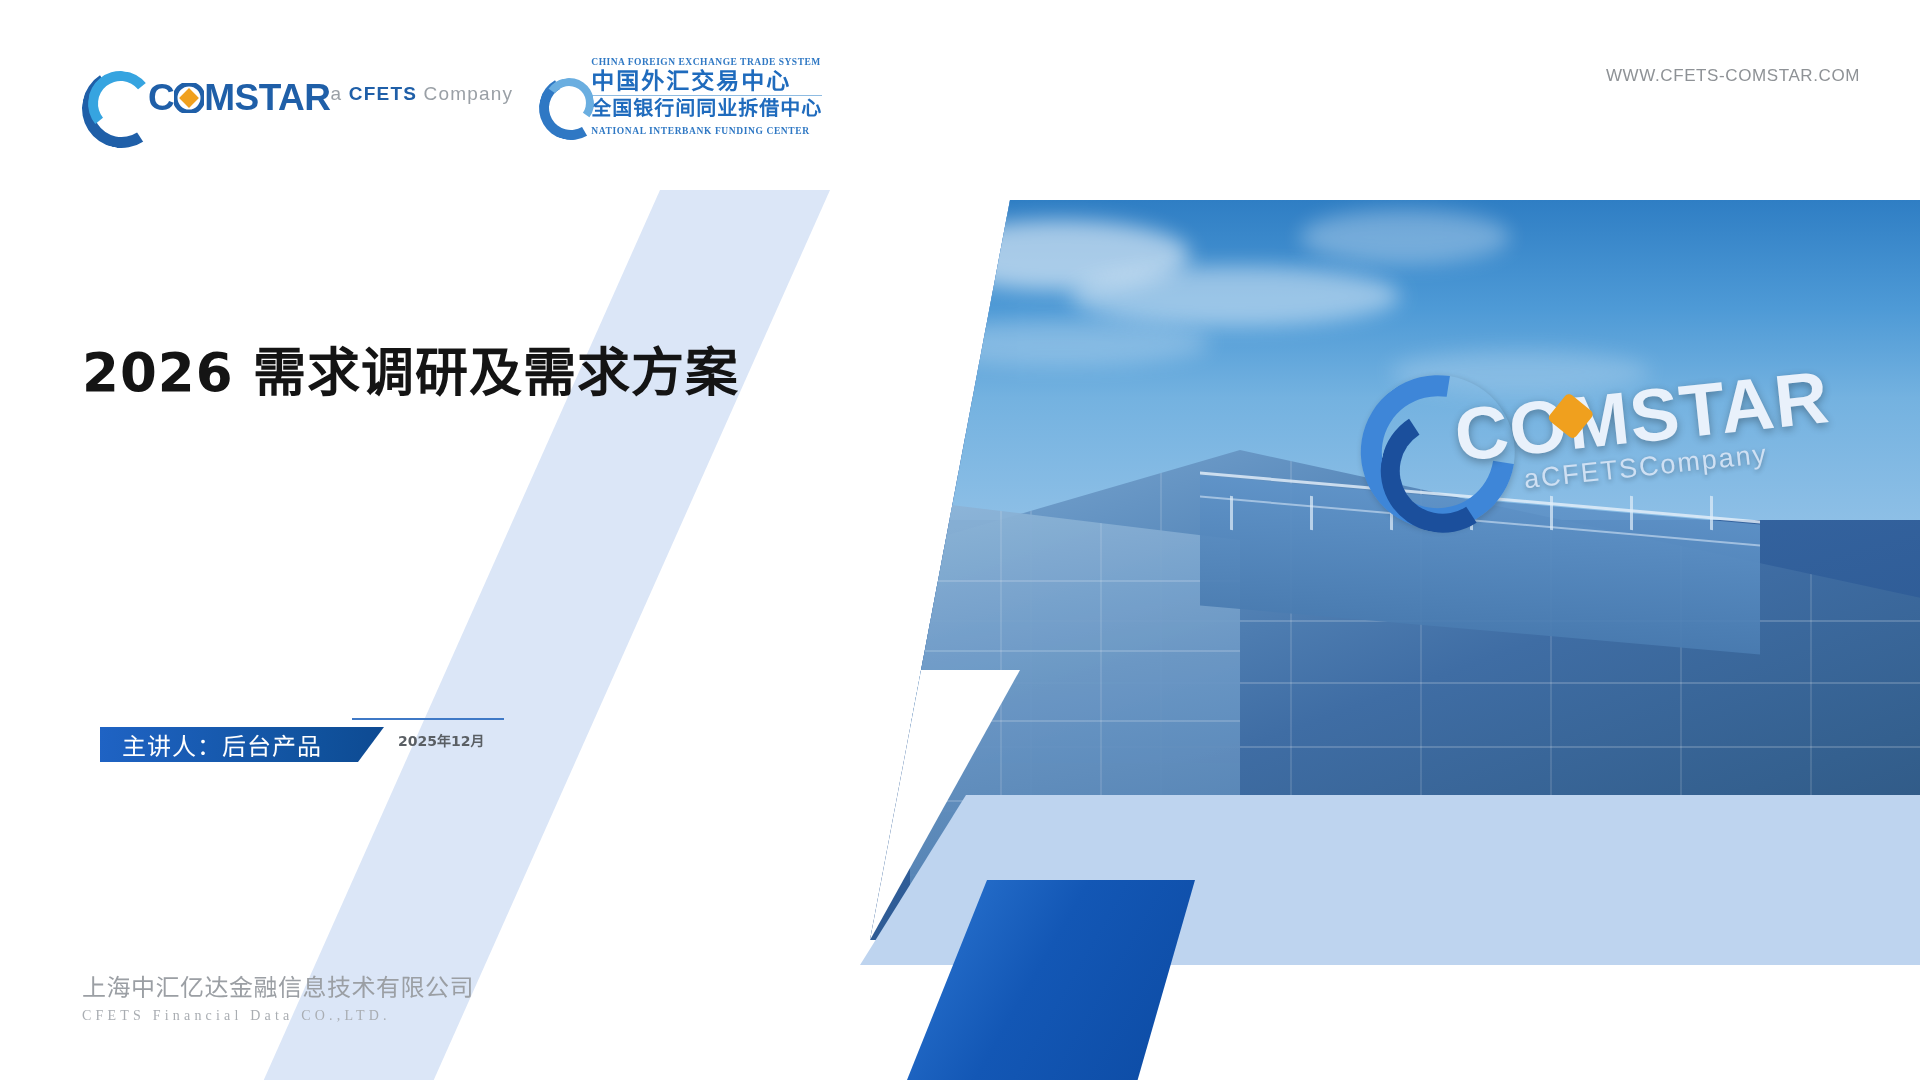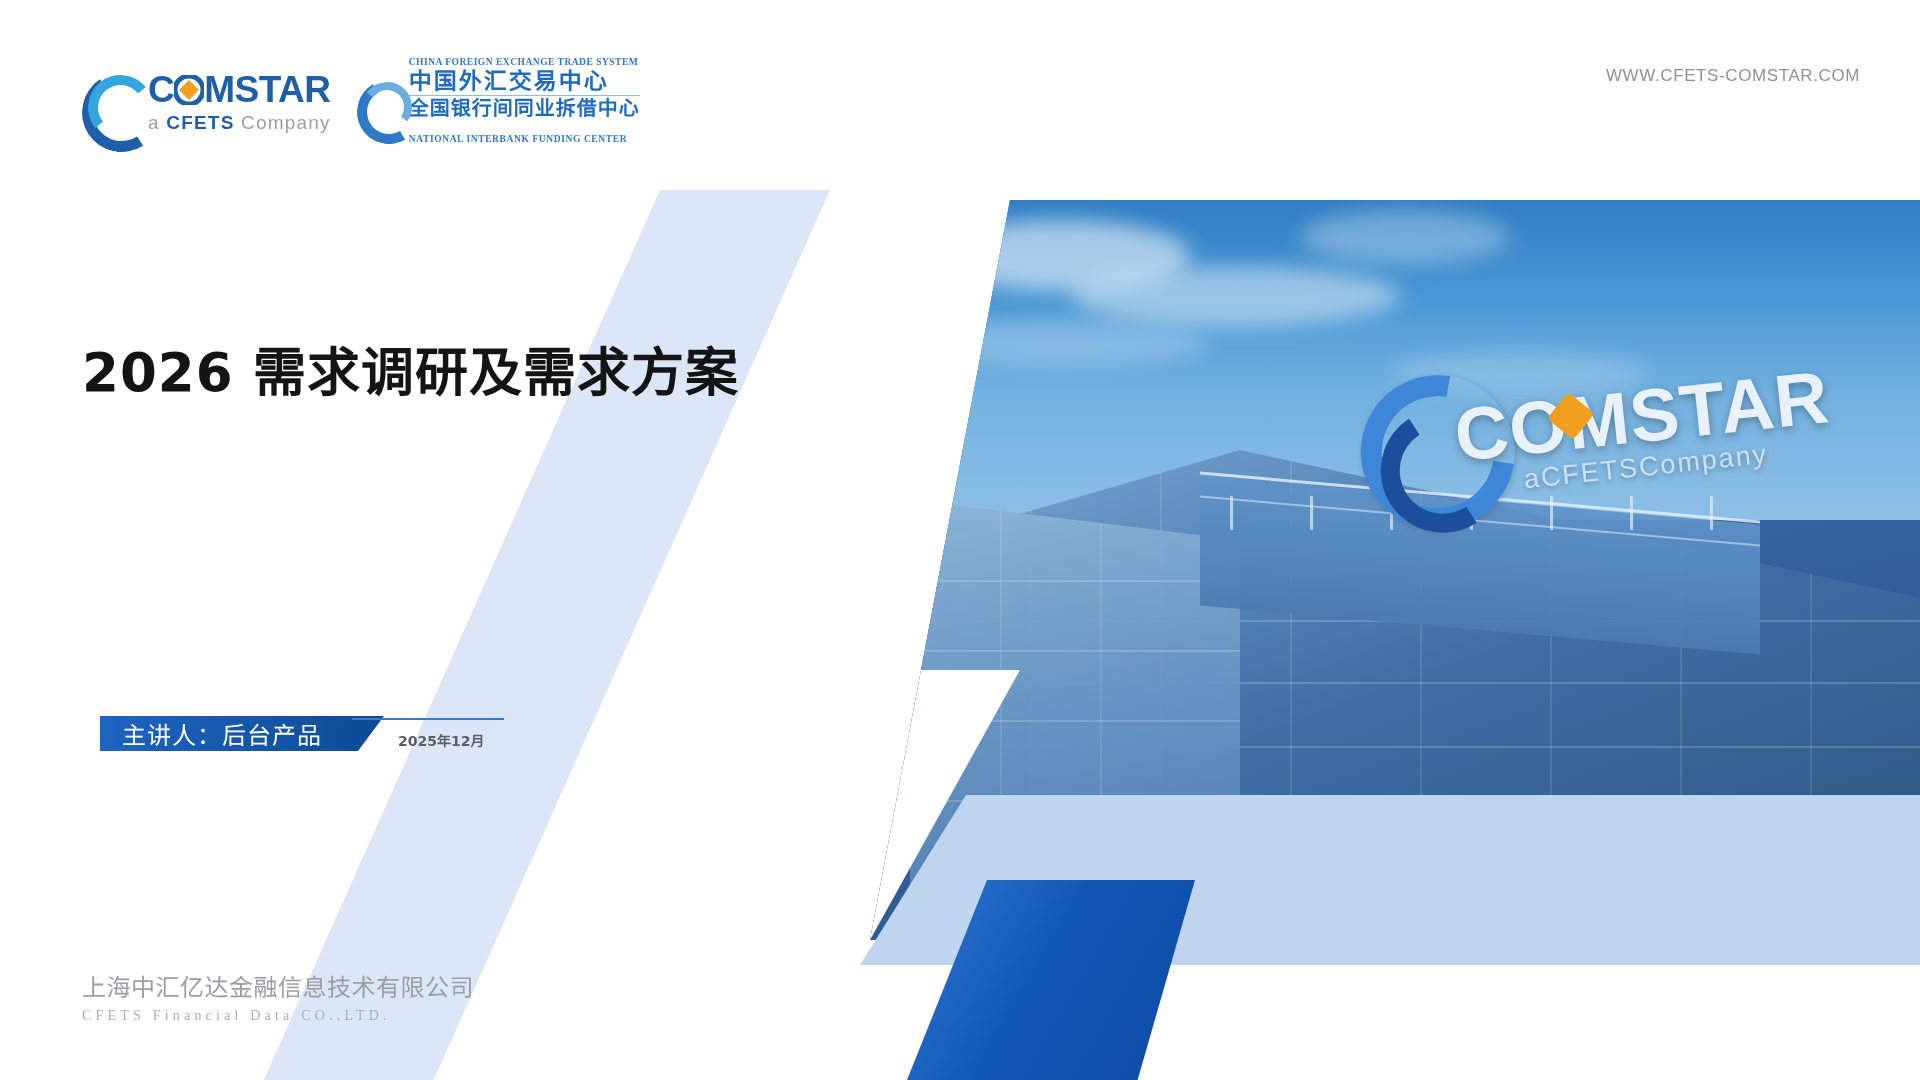--- a/index.html
+++ b/index.html
@@ -131,57 +131,57 @@
   .cs-mark .outer{
     position:absolute;left:0;top:0;width:57px;height:57px;border-radius:50%;
     border:11px solid #1f5fa8;border-top-color:transparent;border-right-color:transparent;
     transform:rotate(12deg);
   }
   .cs-mark .inner{
     position:absolute;left:6px;top:2px;width:45px;height:45px;border-radius:50%;
     border:10px solid #36a4e0;border-bottom-color:transparent;border-right-color:transparent;
     transform:rotate(6deg);
   }
-  .cs-text{display:flex;flex-direction:column;line-height:1;}
+  .cs-text{display:flex;flex-direction:row;line-height:1;}
   .cs-name{font-size:37px;font-weight:700;letter-spacing:-0.5px;color:#1f5fa8;white-space:nowrap;}
   .cs-tag{font-size:19px;color:#9aa0a6;letter-spacing:1.2px;margin-top:5px;white-space:nowrap;}
   .cs-tag b{color:#1f5fa8;font-weight:700;}
 
   .cfets-logo{display:flex;align-items:center;gap:8px;}
   .cf-mark{position:relative;width:44px;height:44px;flex:0 0 auto;}
   .cf-mark .o{
     position:absolute;left:0;top:0;width:44px;height:44px;border-radius:50%;
     border:10px solid #2f78c4;border-top-color:transparent;border-right-color:transparent;transform:rotate(15deg);
   }
   .cf-mark .i{
     position:absolute;left:5px;top:2px;width:34px;height:34px;border-radius:50%;
     border:8px solid #6aaee0;border-bottom-color:transparent;border-left-color:transparent;transform:rotate(-10deg);
   }
   .cf-text{display:flex;flex-direction:column;line-height:1.05;}
   .cf-en-top{font-family:"Liberation Serif","DejaVu Serif",serif;font-size:9.5px;font-weight:700;letter-spacing:.5px;color:#2f78c4;white-space:nowrap;}
   .cf-cn1{font-family:"DejaVu Sans","Liberation Sans",sans-serif;font-size:23px;font-weight:700;color:#1f6bbd;letter-spacing:2px;white-space:nowrap;margin:1px 0 1px;}
   .cf-rule{height:1px;background:#8fbce2;margin:1px 0 2px;}
   .cf-cn2{font-family:"DejaVu Sans","Liberation Sans",sans-serif;font-size:20px;font-weight:700;color:#1f6bbd;letter-spacing:1px;white-space:nowrap;}
-  .cf-en-bot{font-family:"Liberation Serif","DejaVu Serif",serif;font-size:9.5px;font-weight:700;letter-spacing:.6px;color:#2f78c4;white-space:nowrap;margin-top:16px;}
+  .cf-en-bot{font-family:"Liberation Serif","DejaVu Serif",serif;font-size:9.5px;font-weight:700;letter-spacing:.6px;color:#2f78c4;white-space:nowrap;margin-top:8px;}
 
   .site-url{
     position:absolute;right:60px;top:66px;
     font-size:17px;color:#8e9296;letter-spacing:.6px;white-space:nowrap;
   }
 
   
   .title{
     position:absolute;left:82px;top:330px;
     font-size:53px;font-weight:700;color:#141414;
     letter-spacing:1px;white-space:nowrap;
     font-family:"DejaVu Sans","Liberation Sans",sans-serif;
   }
 
   
-  .speaker-wrap{position:absolute;left:82px;top:716px;height:46px;display:flex;align-items:flex-start;}
+  .speaker-wrap{position:absolute;left:82px;top:716px;height:46px;display:flex;align-items:flex-end;}
   .sp-accent{width:18px;background:#4f93dd;flex:0 0 auto;}
   .sp-band{
     position:relative;background:linear-gradient(95deg,#1f63c4 0%,#11539f 72%,#0d4a92 100%);
     padding:0 62px 0 22px;display:flex;align-items:center;
     clip-path:polygon(0 0, 100% 0, calc(100% - 26px) 100%, 0 100%);
   }
   .sp-text{color:#fff;font-size:24px;letter-spacing:1px;white-space:nowrap;
     font-family:"DejaVu Sans","Liberation Sans",sans-serif;}
   .date-rule{position:absolute;left:352px;top:718px;width:152px;height:1.5px;background:#3f79c6;}
   .date-text{

